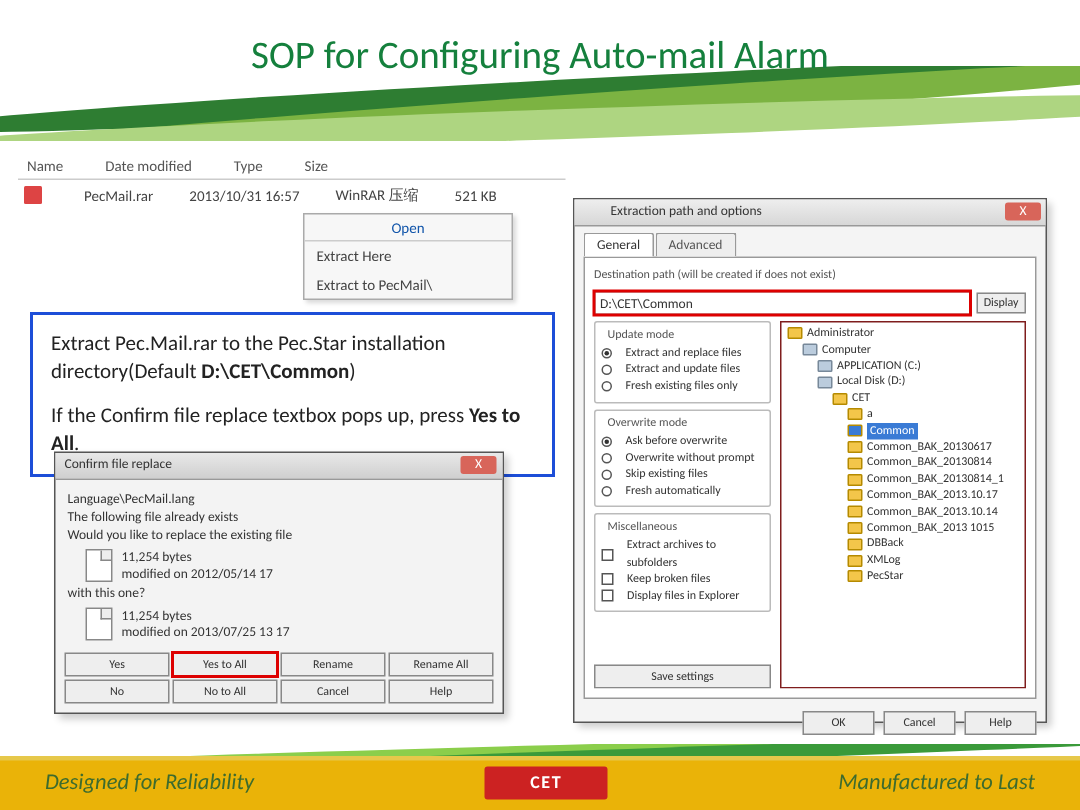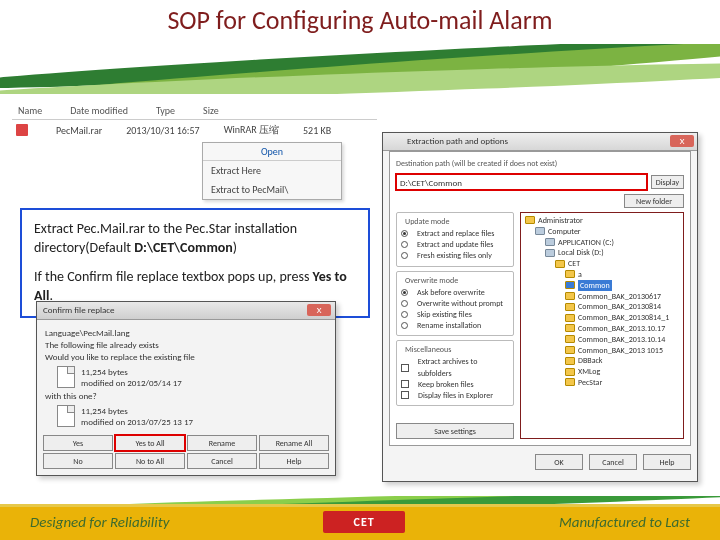--- a/index.html
+++ b/index.html
@@ -6,23 +6,23 @@
   body {
     width: 720px; height: 540px;
     font-family: Calibri, Arial, sans-serif;
     position: relative;
     background: #fff;
     overflow: hidden;
   }
   
   .title {
     font-size: 26px;
-    color: #7f1d1d;
+    color: #15803d;
     text-align: center;
-    margin-top: 4px;
+    margin-top: 20px;
     font-weight: 400;
   }
   
   .ribbon { position: absolute; left: 0; width: 100%; height: 50px; top: 44px; z-index: -1; overflow: hidden; }
   .rib { position: absolute; height: 20px; width: 130%; left: -10%; border-radius: 50%; }
   .rib.a { background: #2e7d32; top: 8px; transform: rotate(-3deg); }
   .rib.b { background: #7cb342; top: 18px; transform: rotate(-4deg); }
   .rib.c { background: #aed581; top: 28px; transform: rotate(-2deg); }
 
   
@@ -201,31 +201,32 @@
     <div class="btn-small">Cancel</div>
     <div class="btn-small">Help</div>
   </div>
 </div>
 
 <div class="ext-dlg">
   <div class="ext-title">
     <span>Extraction path and options</span>
     <span class="dlg-x">X</span>
   </div>
+  <div class="ext-tabs">
+    <div class="ext-tab">General</div>
+    <div class="ext-tab inactive">Advanced</div>
+  </div>
   <div class="ext-inner">
     <div class="path-label">Destination path (will be created if does not exist)</div>
     <div class="path-row">
       <div class="path-input">
           <span>D:\CET\Common</span>
         </div>
       <div class="btn-med">Display</div>
     </div>
-    <div style="text-align:right;">
-      <span class="btn-med" style="display:inline-block;width:60px;">New folder</span>
-    </div>
     <div class="ext-cols">
       <div class="ext-left">
         <div class="fs-group">
           <div class="fs-title">Update mode</div>
           <div class="radio">
               <span class="radio-dot on"></span>
               <span>Extract and replace files</span>
             </div>
           <div class="radio">
               <span class="radio-dot"></span>
@@ -245,21 +246,21 @@
           <div class="radio">
               <span class="radio-dot"></span>
               <span>Overwrite without prompt</span>
             </div>
           <div class="radio">
               <span class="radio-dot"></span>
               <span>Skip existing files</span>
             </div>
           <div class="radio">
               <span class="radio-dot"></span>
-              <span>Rename installation</span>
+              <span>Fresh automatically</span>
             </div>
         </div>
         <div class="fs-group">
           <div class="fs-title">Miscellaneous</div>
           <div class="check">
               <span class="check-box"></span>
               <span>Extract archives to subfolders</span>
             </div>
           <div class="check">
               <span class="check-box"></span>

